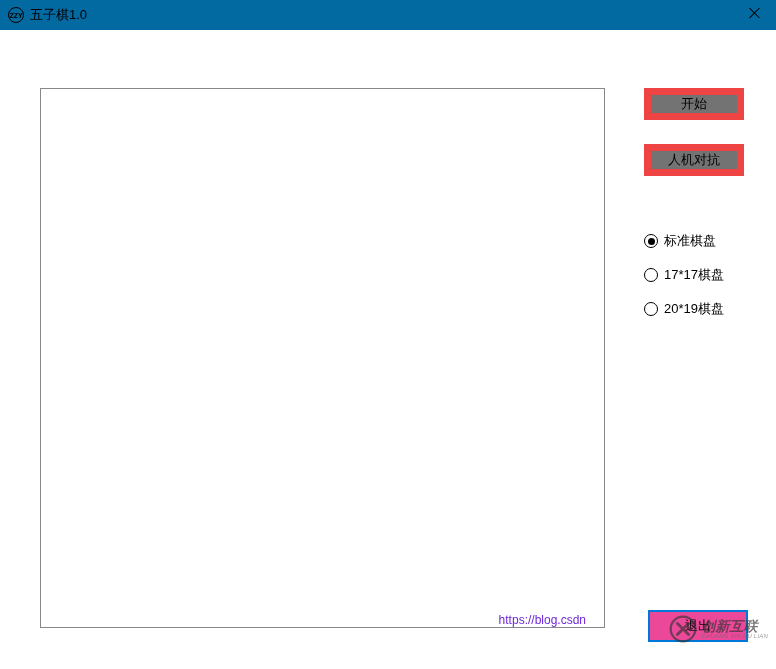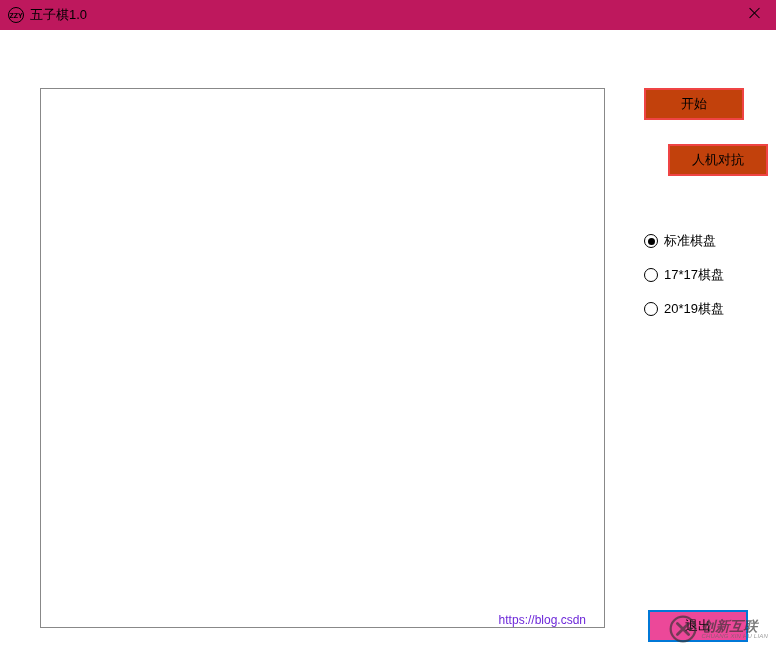--- a/index.html
+++ b/index.html
@@ -14,21 +14,21 @@
       width: 776px;
       height: 669px;
       position: relative;
       overflow: hidden;
     }
     .titlebar {
       height: 30px;
       display: flex;
       align-items: center;
       padding: 0 8px;
-      background: #be185d;
+      background: #0369a1;
       position: relative;
     }
     .app-icon {
       width: 16px;
       height: 16px;
       margin-right: 6px;
       border-radius: 50%;
       border: 1px solid #000;
       display: flex;
       align-items: center;
@@ -78,36 +78,36 @@
       position: absolute;
       right: 28px;
       top: 58px;
       width: 104px;
       display: flex;
       flex-direction: column;
     }
     .win-btn {
       width: 100px;
       height: 32px;
-      border: 2px solid #ef4444;
-      background: #c2410c;
+      border: 7px solid #ef4444;
+      background: #737373;
       font-size: 13px;
       font-family: inherit;
       cursor: pointer;
       display: flex;
       align-items: center;
       justify-content: center;
       color: #000;
     }
     .win-btn.focused {
       border: 2px solid #0078d7;
       background: #ec4899;
     }
     .btn-start { margin-bottom: 24px; }
-    .btn-mode { margin-bottom: 56px; margin-left: 24px; }
+    .btn-mode { margin-bottom: 56px; }
     .radio-group {
       display: flex;
       flex-direction: column;
       gap: 16px;
     }
     .radio-item {
       display: flex;
       align-items: center;
       cursor: pointer;
       font-size: 13px;

